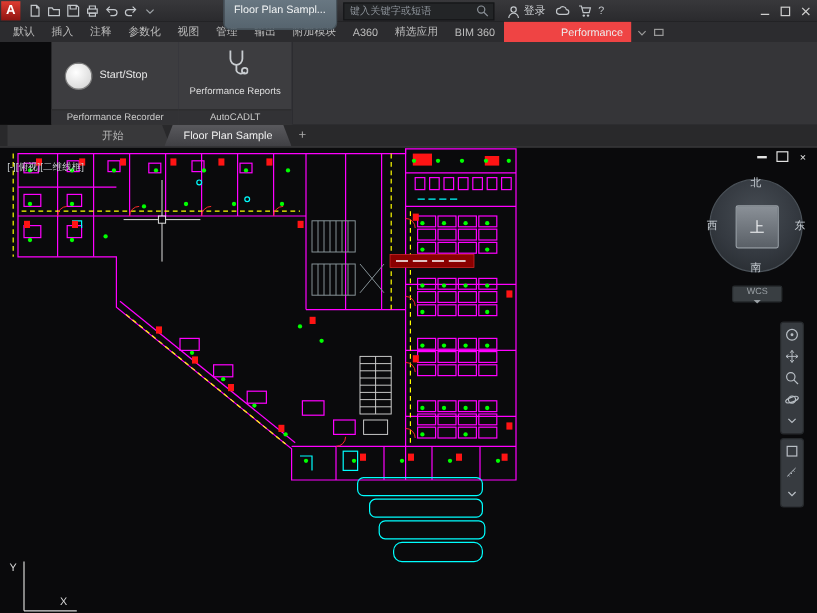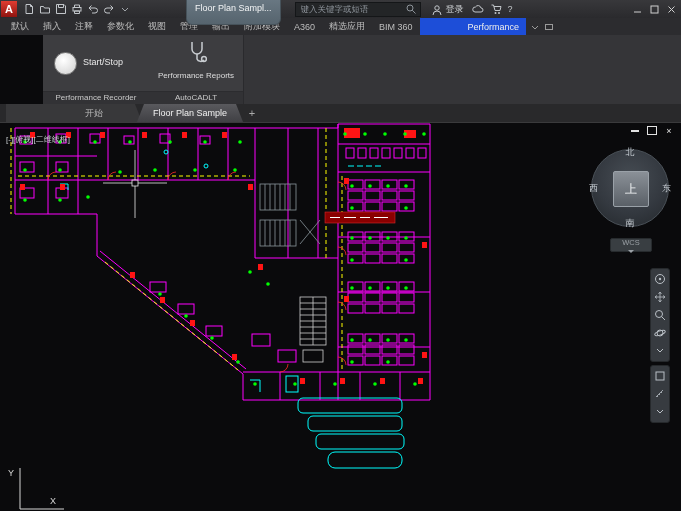--- a/index.html
+++ b/index.html
@@ -9,35 +9,35 @@
   
   .titlebar{position:absolute;top:0;left:0;width:681px;height:18px;
     background:linear-gradient(#38383b,#2a2a2d);display:flex;align-items:center;z-index:30;}
   .applogo{width:16px;height:16px;margin-left:1px;background:linear-gradient(#e03c31,#8f1410);
     color:#fff;font-weight:bold;font-size:11px;display:flex;align-items:center;justify-content:center;}
   .qat{display:flex;align-items:center;gap:2px;margin-left:5px;}
   .ticon{width:14px;height:14px;display:flex;align-items:center;justify-content:center;}
   .ticon svg{display:block;}
   .title-chip{margin-left:54px;height:14px;padding:8px 8px;background:linear-gradient(#6d7c87,#56646e);
     border:1px solid #46525a;border-radius:6px;color:#f2f4f5;font-size:9px;line-height:13px;white-space:nowrap;}
-  .searchbox{margin-left:14px;width:118px;height:13px;background:#232527;border:1px solid #141618;
+  .searchbox{margin-left:5px;width:118px;height:13px;background:#232527;border:1px solid #141618;
     display:flex;align-items:center;padding:0 3px;}
   .searchbox input{flex:1;background:transparent;border:none;outline:none;color:#cfd3d6;
     font-size:8.5px;font-family:"Liberation Sans",sans-serif;min-width:0;}
   .searchbox input::placeholder{color:#8d939a;}
   .signin{display:flex;align-items:flex-end;gap:3px;margin-left:10px;color:#d3d6d9;font-size:9px;}
   .tb-misc{display:flex;align-items:center;gap:6px;margin-left:8px;color:#c2c6ca;font-size:9px;}
   .winctl{margin-left:auto;display:flex;align-items:center;gap:2px;margin-right:2px;}
   .winbtn{width:15px;height:13px;display:flex;align-items:center;justify-content:center;}
 
   
   .ribbon-tabs{position:absolute;top:18px;left:0;width:681px;height:17px;background:#2c2c2f;
     display:flex;align-items:stretch;padding-left:4px;z-index:29;}
   .rtab{padding:0 7px;font-size:9px;color:#bdbdbd;display:flex;align-items:center;white-space:nowrap;cursor:default;}
-  .rtab.active{background:#1d4ed8;color:#ededed;padding-left:48px;}
+  .rtab.active{background:#ef4444;color:#ededed;padding-left:48px;}
   .rtab-extra{display:flex;align-items:center;margin-left:4px;color:#9a9a9a;}
 
   
   .ribbon-body{position:absolute;top:35px;left:0;width:681px;height:69px;background:#353538;z-index:28;margin-left:43px;}
   .rpanel{position:absolute;top:0;height:69px;background:#3d3d40;border-right:1px solid #2a2a2d;}
   .rpanel .pcontent{position:relative;height:56px;}
   .rpanel .pfooter{height:12px;background:#323235;border-top:1px solid #2c2c2f;color:#c9c9c9;
     font-size:8px;text-align:center;line-height:12px;white-space:nowrap;}
   .circle-btn{position:absolute;left:11px;top:17px;width:21px;height:21px;border-radius:50%;
     background:radial-gradient(circle at 40% 35%,#ffffff,#cfcfcf);border:1px solid #7e7e7e;}

